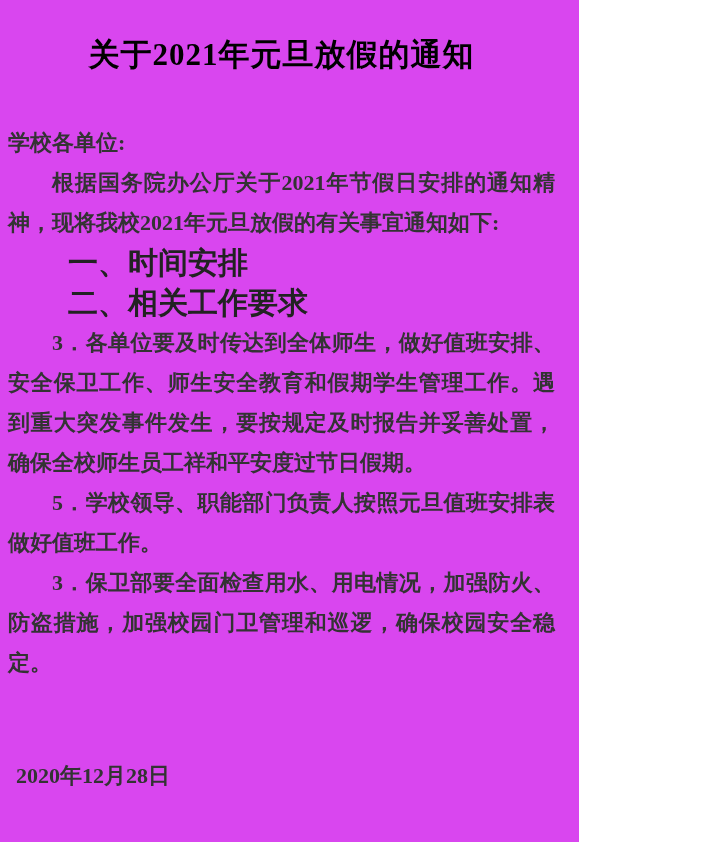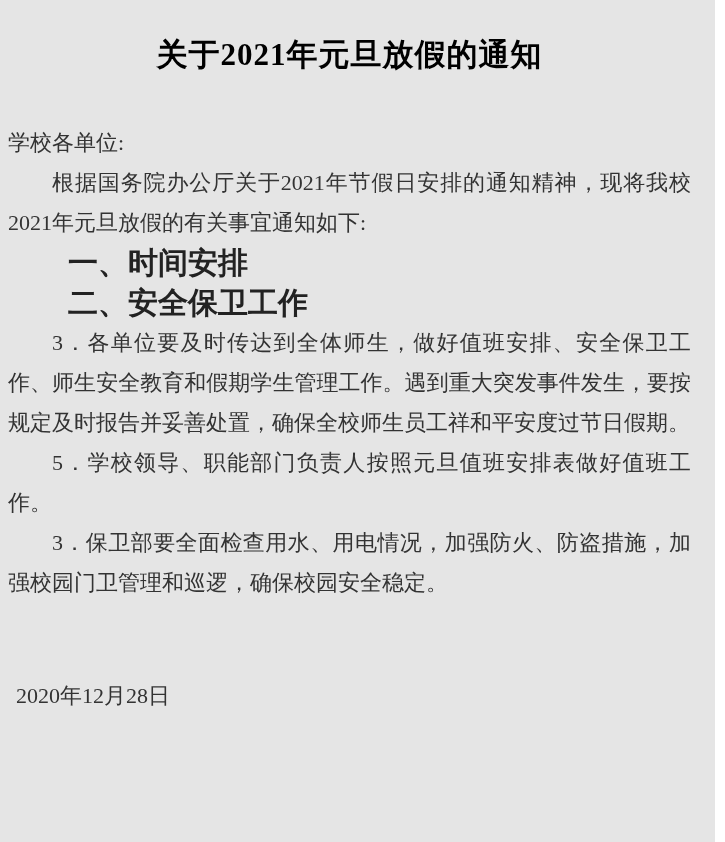--- a/index.html
+++ b/index.html
@@ -2,24 +2,24 @@
 <html><head>
 <meta charset="utf-8">
 <style>
   html, body {
     margin: 0;
     padding: 0;
     background: #ffffff;
   }
   .page {
     position: relative;
-    width: 715px;
+    width: 579px;
     height: 842px;
     box-sizing: border-box;
-    background: #e5e5e5;
+    background: #d946ef;
     padding: 33px 24px 0 8px;
     overflow: hidden;
     font-family: "Liberation Serif", serif;
     color: #333333;
   }
   .doc-title {
     margin: 0 0 46px 0;
     text-align: center;
     font-family: "Liberation Serif", serif;
     font-weight: bold;
@@ -28,20 +28,21 @@
     color: #000000;
     letter-spacing: 1px;
   }
   .body-text {
     font-size: 22px;
     line-height: 40px;
   }
   .para {
     margin: 0;
     text-align: justify;
+    font-weight: bold;
   }
   .indent {
     text-indent: 2em;
   }
   .section-heading {
     margin: 0;
     font-family: "Liberation Sans", sans-serif;
     font-weight: bold;
     font-size: 30px;
     line-height: 40px;
@@ -78,21 +79,21 @@
 
   <div class="body-text">
 
     <p class="para">学校各单位:</p>
 
     <p class="para indent">根据国务院办公厅关于2021年节假日安排的通知精神，现将我校2021年元旦放假的有关事宜通知如下:</p>
 
     <h2 class="section-heading">一、时间安排</h2>
 
 
-    <h2 class="section-heading">二、安全保卫工作</h2>
+    <h2 class="section-heading">二、相关工作要求</h2>
 
     <p class="para indent">3．各单位要及时传达到全体师生，做好值班安排、安全保卫工作、师生安全教育和假期学生管理工作。遇到重大突发事件发生，要按规定及时报告并妥善处置，确保全校师生员工祥和平安度过节日假期。</p>
 
     <p class="para indent">5．学校领导、职能部门负责人按照元旦值班安排表做好值班工作。</p>
 
     <p class="para indent">3．保卫部要全面检查用水、用电情况，加强防火、防盗措施，加强校园门卫管理和巡逻，确保校园安全稳定。</p>
 
 
     <div class="signature-block">
       <p class="para signature-date">2020年12月28日</p>

